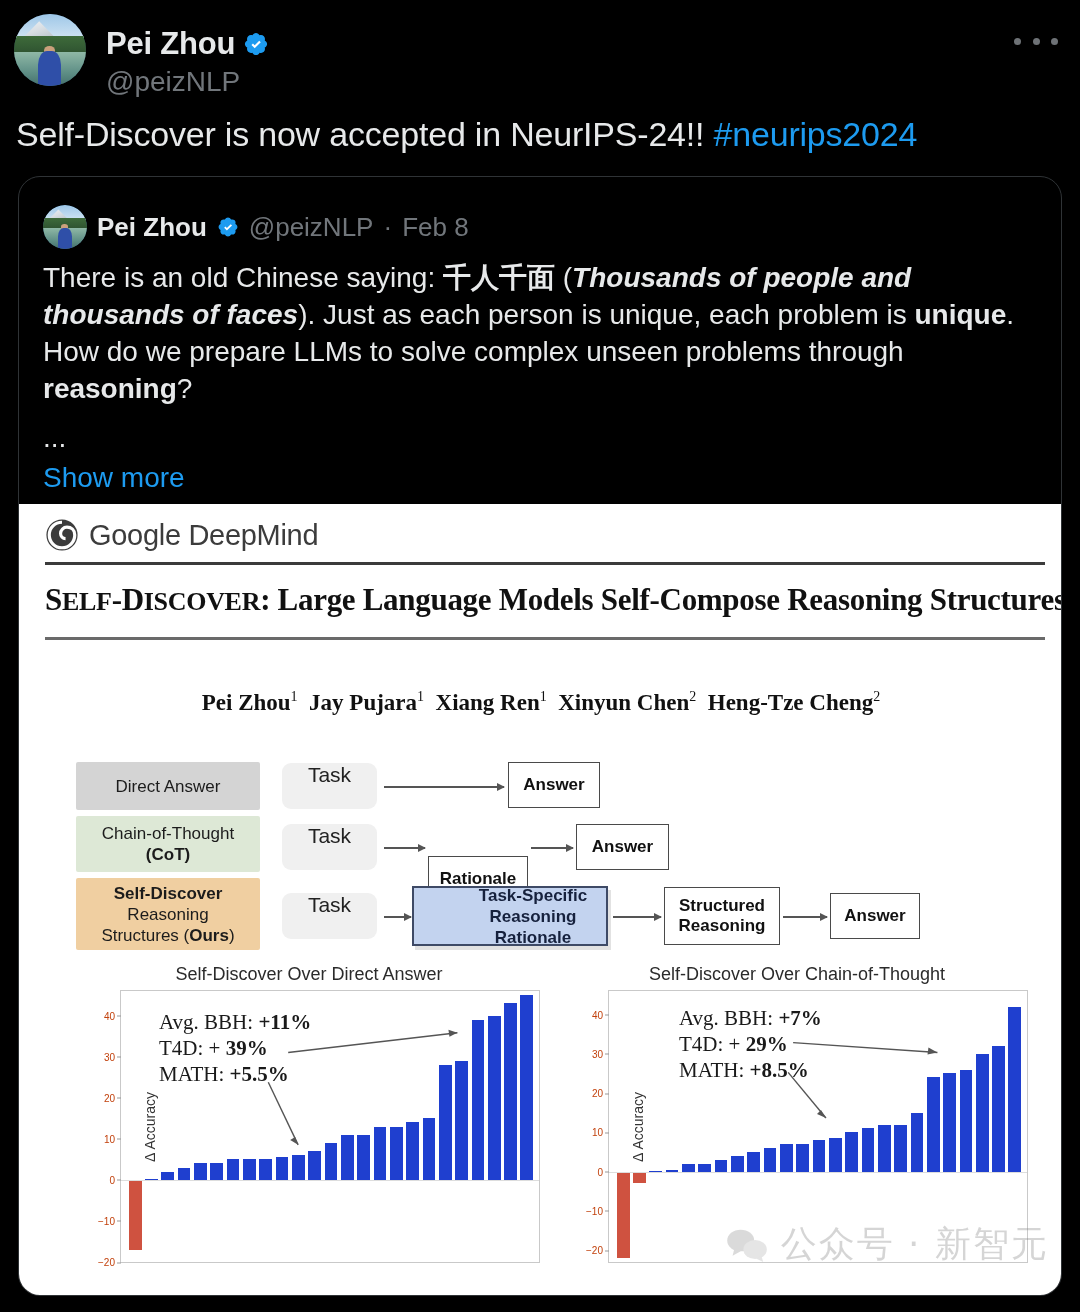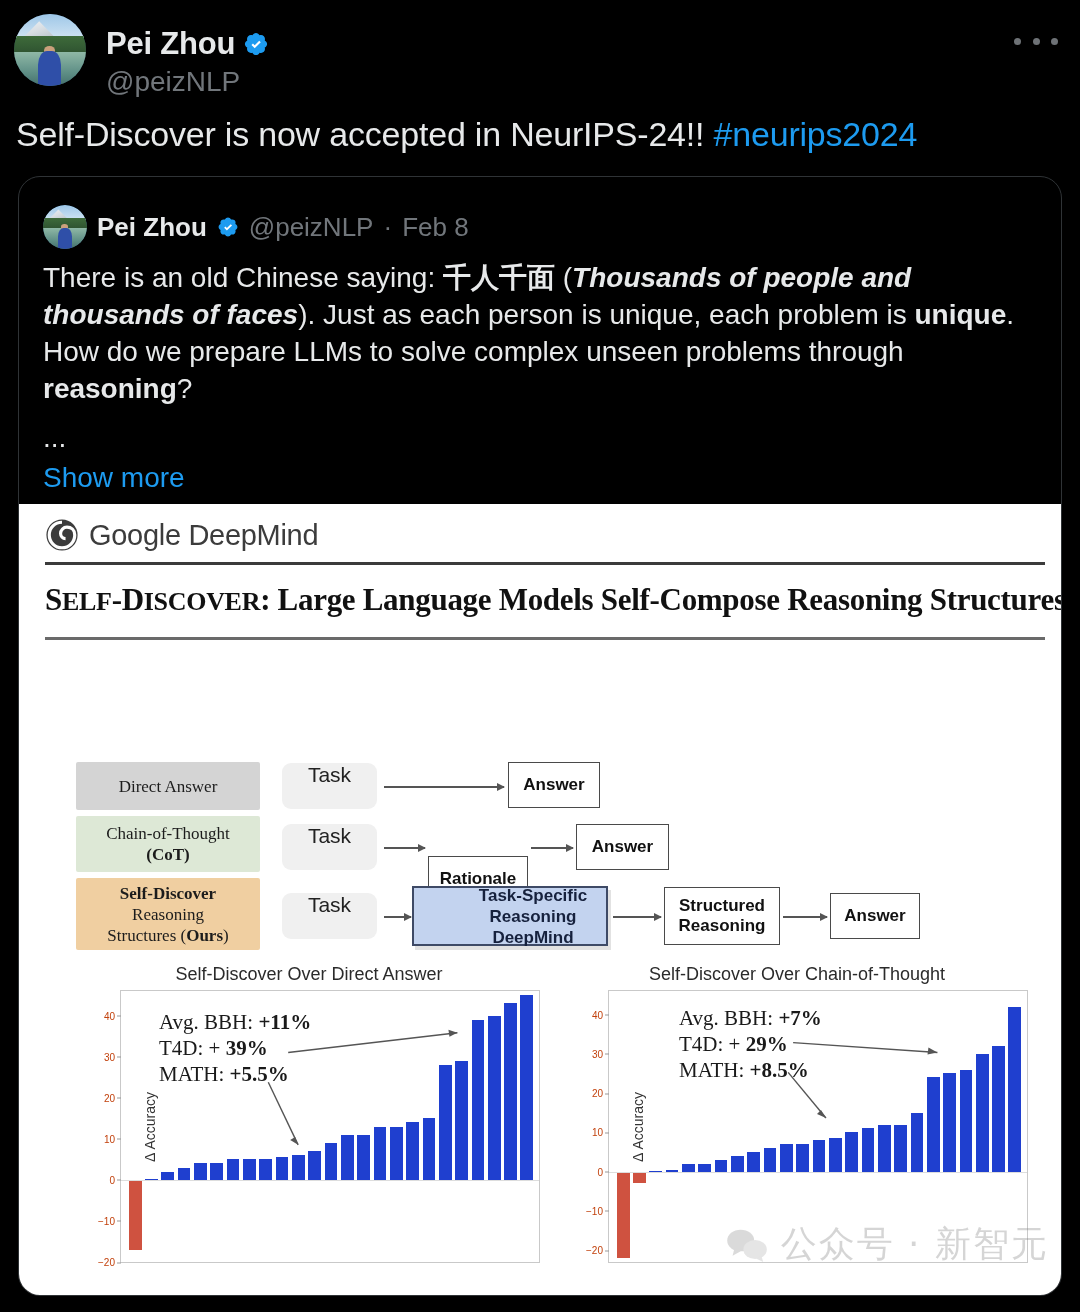--- a/index.html
+++ b/index.html
@@ -86,21 +86,21 @@
     font-family: "Liberation Serif", serif; font-weight: 700; font-size: 23px;
     color: #111; line-height: 30px;
   }
   .authors sup { font-size: 14px; font-weight: 400; }
 
   
   .diagram { position: absolute; left: 0; top: 250px; width: 1044px; height: 210px; }
   .lbl-box {
     position: absolute; width: 184px; border-radius: 2px;
     display: flex; flex-direction: column; align-items: center; justify-content: center;
-    font-size: 17px; color: #1c1c1c; line-height: 21px; text-align: center; font-family: Liberation Serif, serif;
+    font-size: 17px; color: #1c1c1c; line-height: 21px; text-align: center;
   }
   .lbl-direct { left: 57px; top: 8px;  height: 48px; background: #d4d4d4; }
   .lbl-cot    { left: 57px; top: 62px; height: 56px; background: #dde8d6; }
   .lbl-sd     { left: 57px; top: 124px;height: 72px; background: #f0cfa1; }
   .lbl-box b { font-weight: 700; }
 
   .task-box {
     position: absolute; width: 95px; height: 46px; background: #f0f0f0; border-radius: 9px;
     display: flex; align-items: flex-start; justify-content: center;
     font-size: 21px; color: #222;
@@ -235,20 +235,21 @@
         <span class="dm-text">Google DeepMind</span>
       </div>
       <div class="rule1"></div>
 
       <div class="paper-title">
         <span>S</span><span class="sc">ELF</span><span>-</span><span>D</span><span class="sc">ISCOVER</span><span>: Large Language Models Self-Compose Reasoning Structures</span>
       </div>
       <div class="rule2"></div>
 
       <div class="authors">
+        <div id="authors1"><span>Pei Zhou<sup>1</sup></span>&nbsp;&nbsp;<span>Jay Pujara<sup>1</sup></span>&nbsp;&nbsp;<span>Xiang Ren<sup>1</sup></span>&nbsp;&nbsp;<span>Xinyun Chen<sup>2</sup></span>&nbsp;&nbsp;<span>Heng-Tze Cheng<sup>2</sup></span></div>
       </div>
 
       <div class="diagram">
 
         <div class="lbl-box lbl-direct">
           <span>Direct Answer</span>
         </div>
         <div class="lbl-box lbl-cot">
           <span>Chain-of-Thought</span>
           <span><b>(CoT)</b></span>
@@ -279,21 +280,21 @@
             <span>Answer</span>
           </div>
 
         <div class="task-box" style="left:263px; top:139px;">
             <span>Task</span>
           </div>
         <div class="arrow" style="left:365px; top:162px; width:27px;"></div>
         <div class="bluebox" style="left:393px; top:132px; width:196px; height:60px;padding-left:46px;">
           <div>
             <div>Task-Specific</div>
-            <div>Reasoning DeepMind</div>
+            <div>Reasoning Rationale</div>
           </div>
         </div>
         <div class="arrow" style="left:594px; top:162px; width:48px;"></div>
         <div class="wbox" style="left:645px; top:133px; width:116px; height:58px;">
           <div>
             <div>Structured</div>
             <div>Reasoning</div>
           </div>
         </div>
         <div class="arrow" style="left:764px; top:162px; width:44px;"></div>

